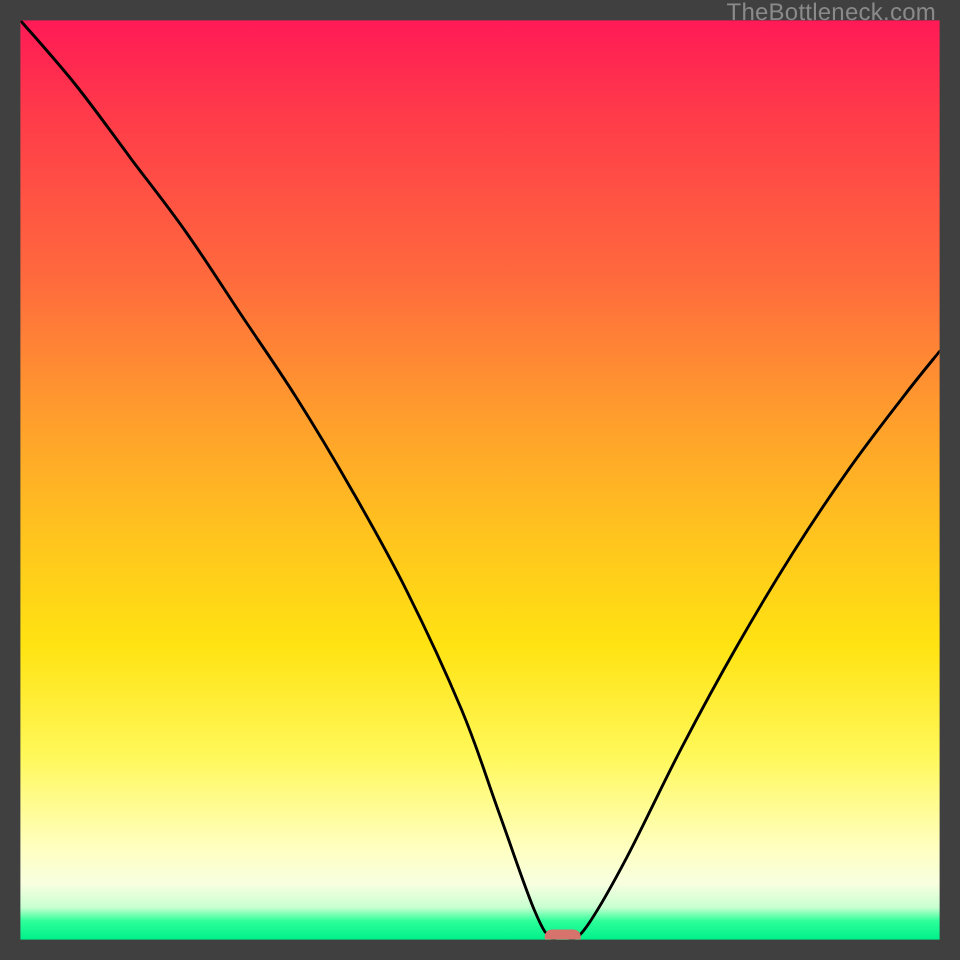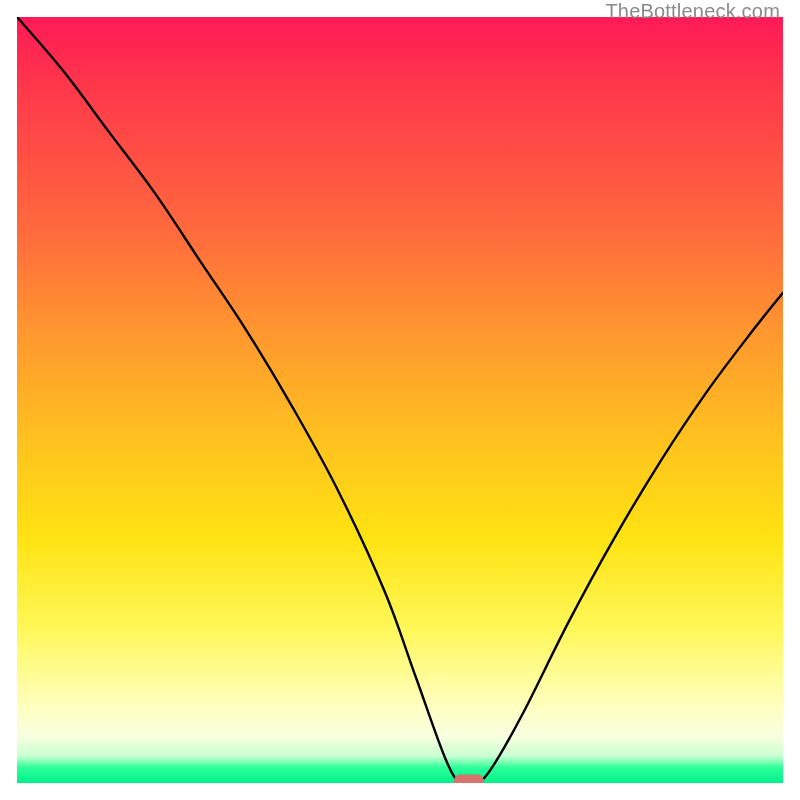--- a/index.html
+++ b/index.html
@@ -8,21 +8,21 @@
     width: 800px;
     height: 800px;
     background: #000;
     overflow: hidden;
     font-family: Arial, Helvetica, sans-serif;
   }
   .frame {
     position: relative;
     width: 800px;
     height: 800px;
-    background: #ffffff;
+    background: #404040;
   }
   .plot-area {
     position: absolute;
     left: 17px;
     top: 17px;
     width: 766px;
     height: 766px;
     
     background: linear-gradient(
       to bottom,

